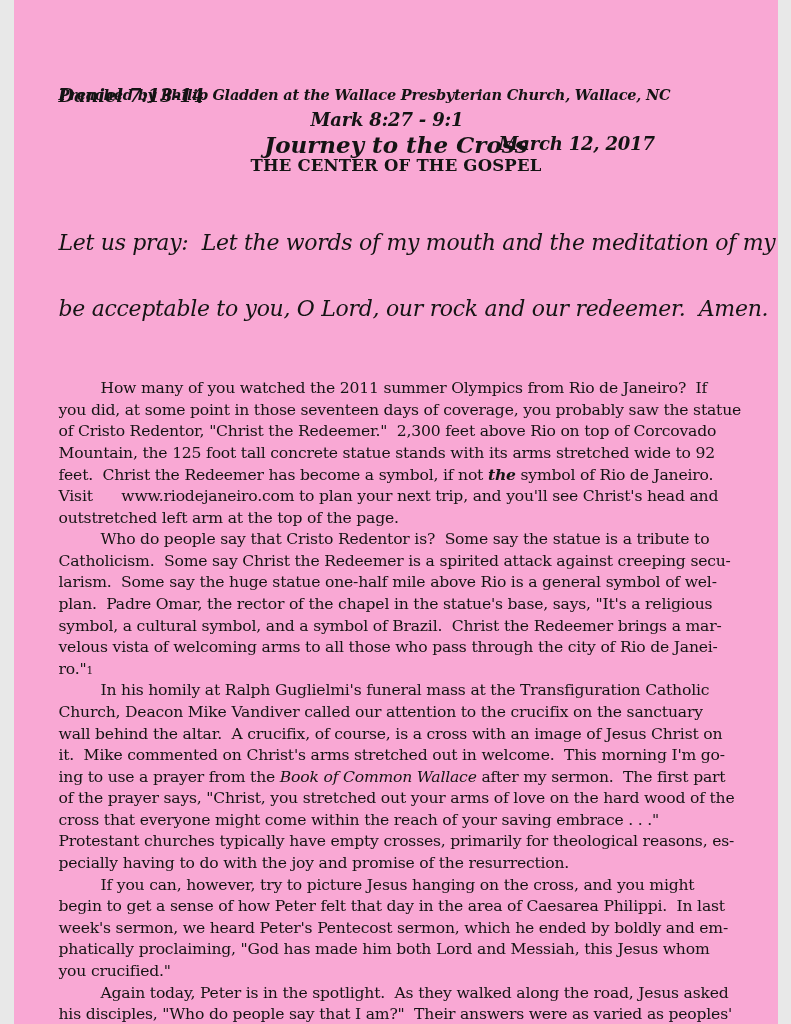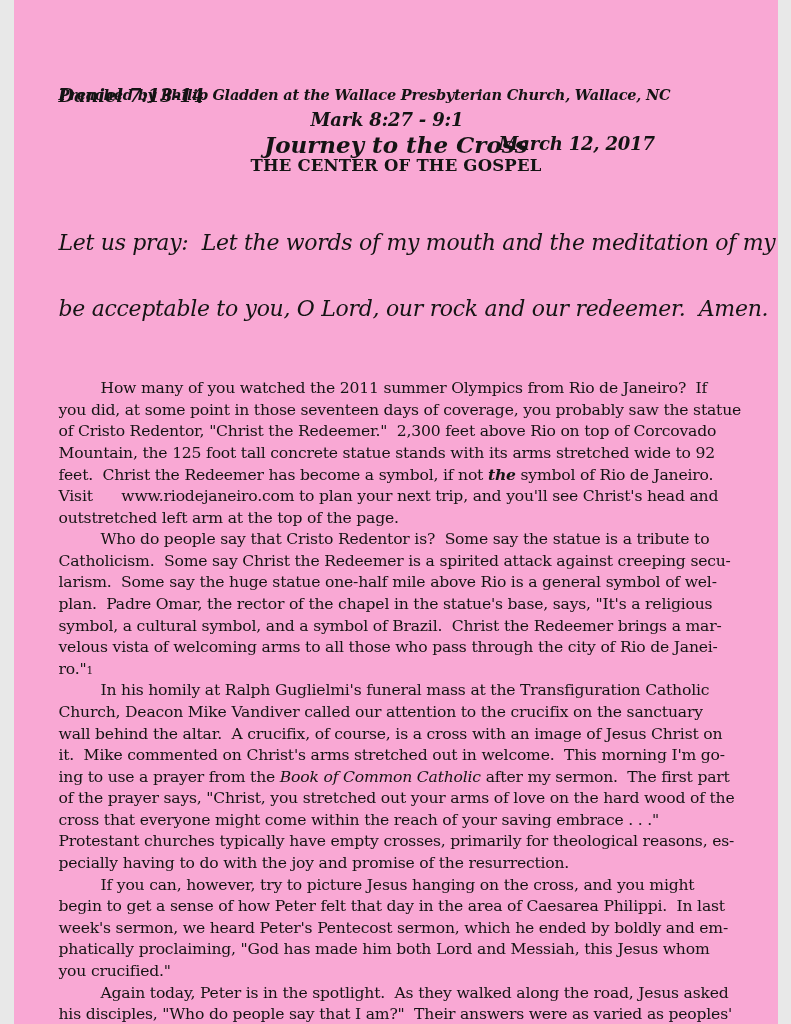--- a/index.html
+++ b/index.html
@@ -108,21 +108,21 @@
       <div class="line"><span>Catholicism.  Some say Christ the Redeemer is a spirited attack against creeping secu-</span></div>
       <div class="line"><span>larism.  Some say the huge statue one-half mile above Rio is a general symbol of wel-</span></div>
       <div class="line"><span>plan.  Padre Omar, the rector of the chapel in the statue's base, says, "It's a religious</span></div>
       <div class="line"><span>symbol, a cultural symbol, and a symbol of Brazil.  Christ the Redeemer brings a mar-</span></div>
       <div class="line"><span>velous vista of welcoming arms to all those who pass through the city of Rio de Janei-</span></div>
       <div class="line"><span>ro."</span><span class="s-fn">1</span></div>
       <div class="line indent"><span>In his homily at Ralph Guglielmi's funeral mass at the Transfiguration Catholic</span></div>
       <div class="line"><span>Church, Deacon Mike Vandiver called our attention to the crucifix on the sanctuary</span></div>
       <div class="line"><span>wall behind the altar.  A crucifix, of course, is a cross with an image of Jesus Christ on</span></div>
       <div class="line"><span>it.  Mike commented on Christ's arms stretched out in welcome.  This morning I'm go-</span></div>
-      <div class="line"><span>ing to use a prayer from the </span><span class="s-i">Book of Common Catholic</span><span> after my sermon.  The first part</span></div>
+      <div class="line"><span>ing to use a prayer from the </span><span class="s-i">Book of Common Wallace</span><span> after my sermon.  The first part</span></div>
       <div class="line"><span>of the prayer says, "Christ, you stretched out your arms of love on the hard wood of the</span></div>
       <div class="line"><span>cross that everyone might come within the reach of your saving embrace . . ."</span></div>
       <div class="line"><span>Protestant churches typically have empty crosses, primarily for theological reasons, es-</span></div>
       <div class="line"><span>pecially having to do with the joy and promise of the resurrection.</span></div>
       <div class="line indent"><span>If you can, however, try to picture Jesus hanging on the cross, and you might</span></div>
       <div class="line"><span>begin to get a sense of how Peter felt that day in the area of Caesarea Philippi.  In last</span></div>
       <div class="line"><span>week's sermon, we heard Peter's Pentecost sermon, which he ended by boldly and em-</span></div>
       <div class="line"><span>phatically proclaiming, "God has made him both Lord and Messiah, this Jesus whom</span></div>
       <div class="line"><span>you crucified."</span></div>
       <div class="line indent"><span>Again today, Peter is in the spotlight.  As they walked along the road, Jesus asked</span></div>

